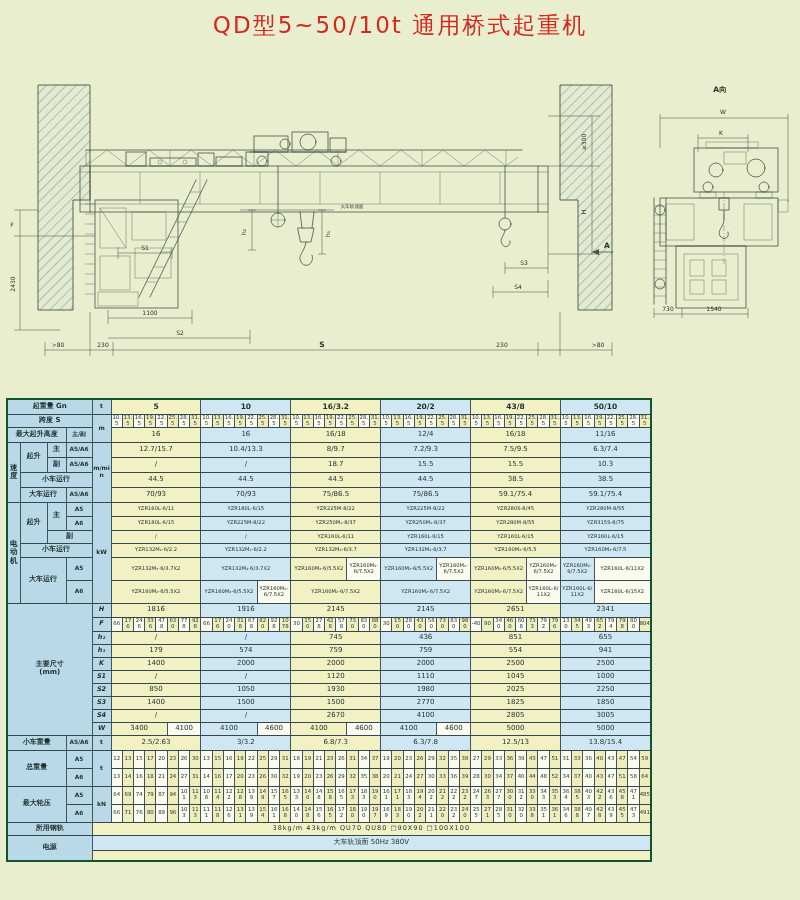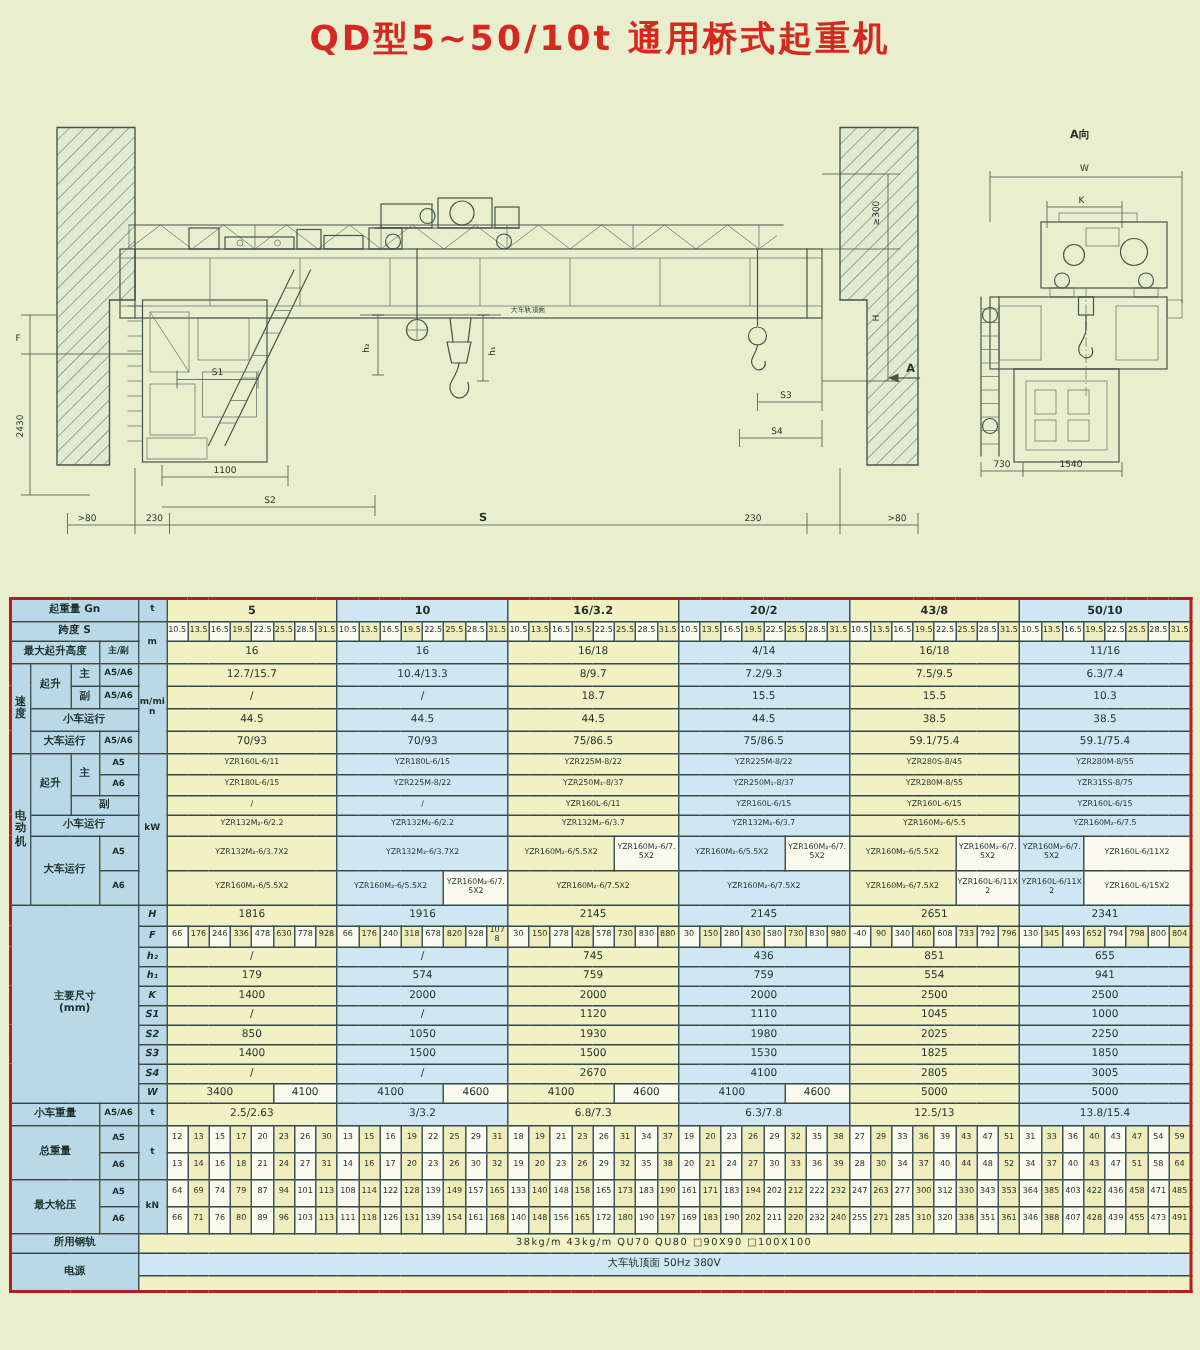--- a/index.html
+++ b/index.html
@@ -1,28 +1,28 @@
 <!DOCTYPE html>
 <html><head>
 <meta charset="utf-8">
 <style>
   html,body{margin:0;padding:0}
   body{width:800px;height:900px;background:#e9efce;position:relative;overflow:hidden;
        font-family:"DejaVu Sans","Liberation Sans",sans-serif;-webkit-text-size-adjust:none}
   .title{position:absolute;top:10px;left:0;width:100%;text-align:center;color:#d5281e;
-         font-size:23px;font-weight:bold;letter-spacing:2px}
+         font-size:23px;font-weight:normal;letter-spacing:2px}
   #draw{position:absolute;top:52px;left:0}
   .ln{fill:none;stroke:#46544b;stroke-width:.8;stroke-linecap:square}
   .tn{fill:none;stroke:#67736a;stroke-width:.5}
   .dim{fill:none;stroke:#4d5a51;stroke-width:.55}
   text.dl{font-size:6px;fill:#273229}
   text.dls{font-size:4.6px;fill:#273229}
   text.dlb{font-size:7.5px;fill:#273229;font-weight:bold}
   #spec{position:absolute;top:398px;left:6px;border-collapse:collapse;table-layout:fixed;
-        width:789px;border:2px solid #b91c1c}
+        width:646px;border:2px solid #14532d}
   #spec td{border:1px solid #41545a;border-bottom:1.4px solid #35484d;padding:0;text-align:center;
         vertical-align:middle;overflow:hidden;line-height:1.1;color:#1d2f28;word-break:break-all}
   .lc{background:#b9d9e9;font-size:7px;font-weight:bold;color:#0f2a33}
   .uc{background:#b9d9e9;font-size:6px;font-weight:bold;color:#0f2a33}
   .it{font-style:italic;font-size:6.5px}
   .vt{font-size:7.5px;line-height:1.25}
   .dc{font-size:7px}
   .y{background:#f1f1c3}
   .b{background:#cfe7f3}
   .sc{font-size:5.4px}
@@ -342,21 +342,21 @@
         <td class="sc s1">25.5</td>
         <td class="sc s0">28.5</td>
         <td class="sc s1">31.5</td>
       </tr>
       <tr style="height:15px">
         <td colspan="3" class="lc">最大起升高度</td>
         <td class="lc sm2">主/副</td>
         <td colspan="8" class="dc y">16</td>
         <td colspan="8" class="dc b">16</td>
         <td colspan="8" class="dc y">16/18</td>
-        <td colspan="8" class="dc b">4/14</td>
+        <td colspan="8" class="dc b">12/4</td>
         <td colspan="8" class="dc y">16/18</td>
         <td colspan="8" class="dc b">11/16</td>
       </tr>
       <tr style="height:15px">
         <td rowspan="4" class="lc vt">速<br>度</td>
         <td rowspan="2" class="lc">起升</td>
         <td class="lc">主</td>
         <td class="lc sm2">A5/A6</td>
         <td rowspan="4" class="uc">m/min</td>
         <td colspan="8" class="dc y">12.7/15.7</td>
@@ -565,21 +565,21 @@
         <td colspan="8" class="dc y">1930</td>
         <td colspan="8" class="dc b">1980</td>
         <td colspan="8" class="dc y">2025</td>
         <td colspan="8" class="dc b">2250</td>
       </tr>
       <tr style="height:13px">
         <td class="uc it">S3</td>
         <td colspan="8" class="dc y">1400</td>
         <td colspan="8" class="dc b">1500</td>
         <td colspan="8" class="dc y">1500</td>
-        <td colspan="8" class="dc b">1530</td>
+        <td colspan="8" class="dc b">2770</td>
         <td colspan="8" class="dc y">1825</td>
         <td colspan="8" class="dc b">1850</td>
       </tr>
       <tr style="height:13px">
         <td class="uc it">S4</td>
         <td colspan="8" class="dc y">/</td>
         <td colspan="8" class="dc b">/</td>
         <td colspan="8" class="dc y">2670</td>
         <td colspan="8" class="dc b">4100</td>
         <td colspan="8" class="dc y">2805</td>

